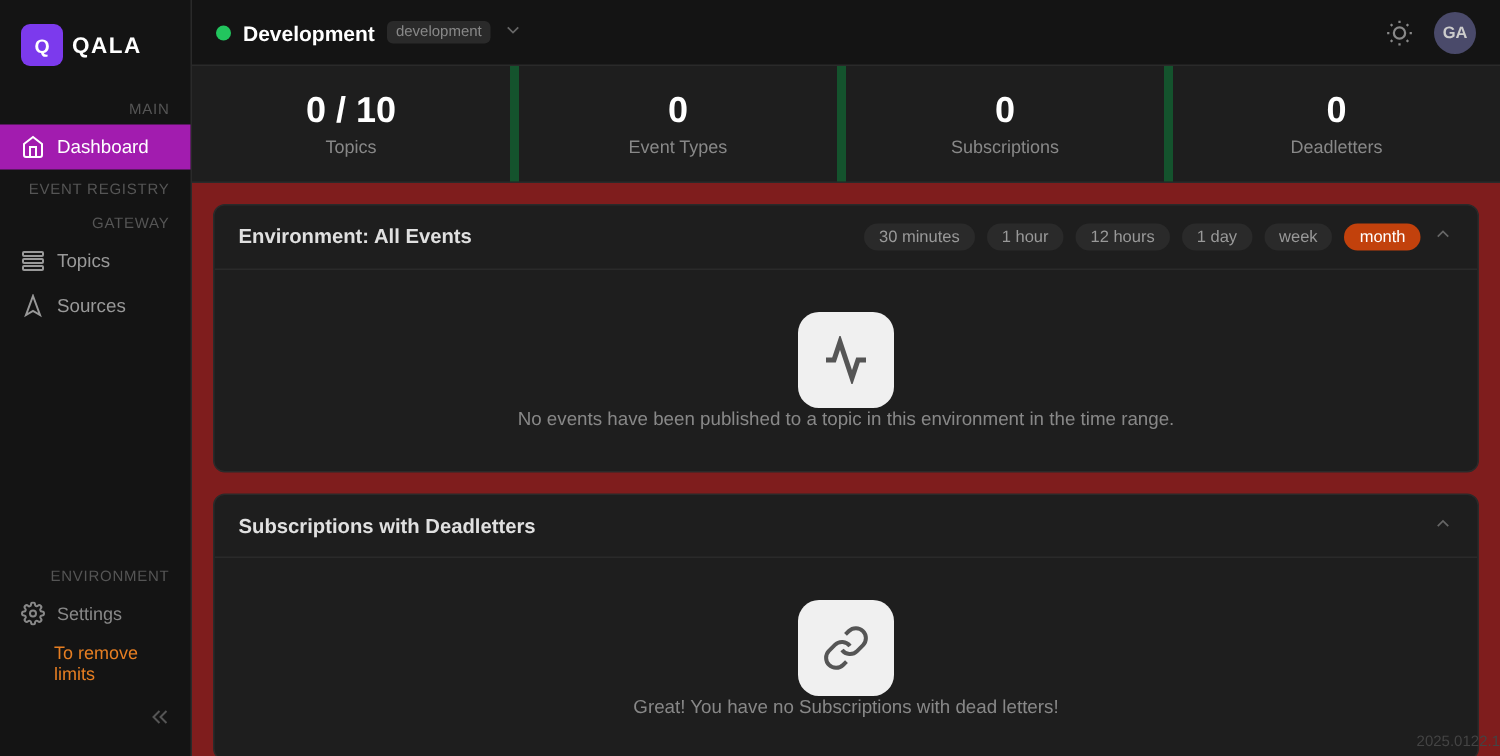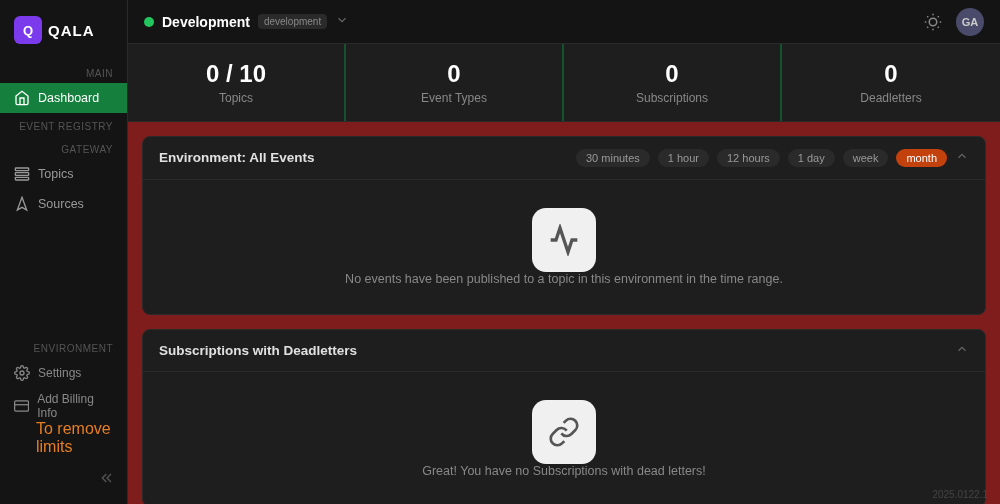--- a/index.html
+++ b/index.html
@@ -60,21 +60,21 @@
       align-items: center;
       gap: 8px;
       padding: 7px 14px;
       cursor: pointer;
       border-radius: 0;
       color: #999;
       font-size: 12.5px;
     }
     .sidebar-item.active {
       color: #ffffff;
-      background: #15803d;
+      background: #a21caf;
     }
     .sidebar-item svg {
       width: 16px;
       height: 16px;
       flex-shrink: 0;
     }
     .sidebar-spacer { flex: 1; }
     .sidebar-bottom-item {
       display: flex;
       align-items: center;
@@ -90,21 +90,21 @@
     .billing-main {
       display: flex;
       align-items: center;
       gap: 8px;
       color: #888;
       font-size: 12px;
       cursor: pointer;
     }
     .billing-sub {
       color: #e67e22;
-      font-size: 16px;
+      font-size: 12px;
       padding-left: 22px;
       cursor: pointer;
     }
     .collapse-btn {
       display: flex;
       align-items: center;
       justify-content: flex-end;
       padding: 6px 10px;
       color: #555;
       cursor: pointer;
@@ -195,21 +195,21 @@
     
     .stats-row {
       display: grid;
       grid-template-columns: repeat(4, 1fr);
       background: #1e1e1e;
       border-bottom: 1px solid #2a2a2a;
     }
     .stat-card {
       padding: 16px 20px;
       text-align: center;
-      border-right: 2px solid #14532d;
+      border-right: 6px solid #14532d;
     }
     .stat-card:last-child { border-right: none; }
     .stat-value {
       font-size: 24px;
       font-weight: 700;
       color: #ffffff;
       line-height: 1.2;
     }
     .stat-label {
       color: #888;
@@ -287,21 +287,21 @@
     .empty-text {
       color: #888;
       font-size: 12.5px;
       text-align: center;
     }
 
     
     .version-bar {
       position: fixed;
       bottom: 4px;
-      right: 12px;
+      right: 0;
       font-size: 10px;
       color: #444;
     }
 
     
     .dashboard::-webkit-scrollbar { width: 4px; }
     .dashboard::-webkit-scrollbar-track { background: transparent; }
     .dashboard::-webkit-scrollbar-thumb { background: #333; border-radius: 2px; }
   </style>
 </head>
@@ -345,27 +345,20 @@
   <div class="sidebar-section-label">Environment</div>
   <div class="sidebar-bottom-item">
     <svg width="16" height="16" viewBox="0 0 24 24" fill="none" stroke="currentColor" stroke-width="2">
         <circle cx="12" cy="12" r="3"></circle>
         <path d="M19.4 15a1.65 1.65 0 0 0 .33 1.82l.06.06a2 2 0 0 1-2.83 2.83l-.06-.06a1.65 1.65 0 0 0-1.82-.33 1.65 1.65 0 0 0-1 1.51V21a2 2 0 0 1-4 0v-.09A1.65 1.65 0 0 0 9 19.4a1.65 1.65 0 0 0-1.82.33l-.06.06a2 2 0 0 1-2.83-2.83l.06-.06A1.65 1.65 0 0 0 4.68 15a1.65 1.65 0 0 0-1.51-1H3a2 2 0 0 1 0-4h.09A1.65 1.65 0 0 0 4.6 9a1.65 1.65 0 0 0-.33-1.82l-.06-.06a2 2 0 0 1 2.83-2.83l.06.06A1.65 1.65 0 0 0 9 4.68a1.65 1.65 0 0 0 1-1.51V3a2 2 0 0 1 4 0v.09a1.65 1.65 0 0 0 1 1.51 1.65 1.65 0 0 0 1.82-.33l.06-.06a2 2 0 0 1 2.83 2.83l-.06.06A1.65 1.65 0 0 0 19.4 9a1.65 1.65 0 0 0 1.51 1H21a2 2 0 0 1 0 4h-.09a1.65 1.65 0 0 0-1.51 1z"></path>
       </svg>
     <span>Settings</span>
   </div>
 
   <div class="sidebar-billing-info">
-    <div class="billing-main">
-      <svg width="16" height="16" viewBox="0 0 24 24" fill="none" stroke="currentColor" stroke-width="2">
-          <rect x="1" y="4" width="22" height="16" rx="2"></rect>
-          <line x1="1" y1="10" x2="23" y2="10"></line>
-        </svg>
-      <span>Add Billing Info</span>
-    </div>
     <div class="billing-sub">To remove limits</div>
   </div>
 
   <div class="collapse-btn">
     <svg width="16" height="16" viewBox="0 0 24 24" fill="none" stroke="currentColor" stroke-width="2">
         <polyline points="15,18 9,12 15,6"></polyline>
         <polyline points="8,18 2,12 8,6"></polyline>
       </svg>
   </div>
 </nav>

